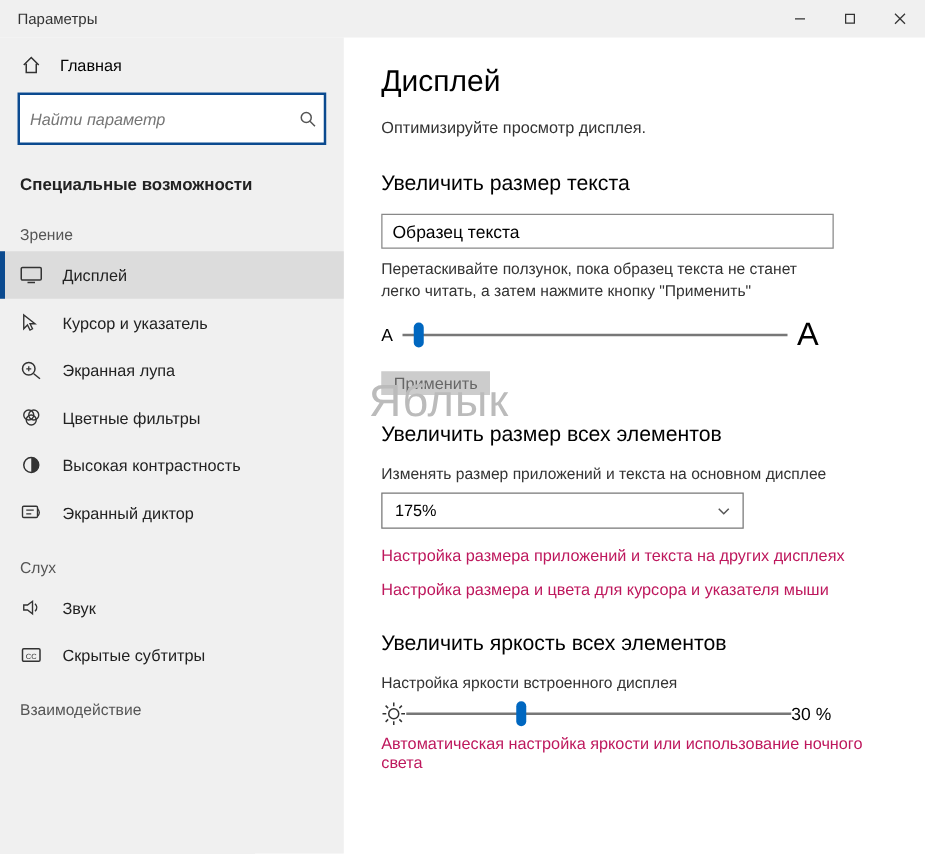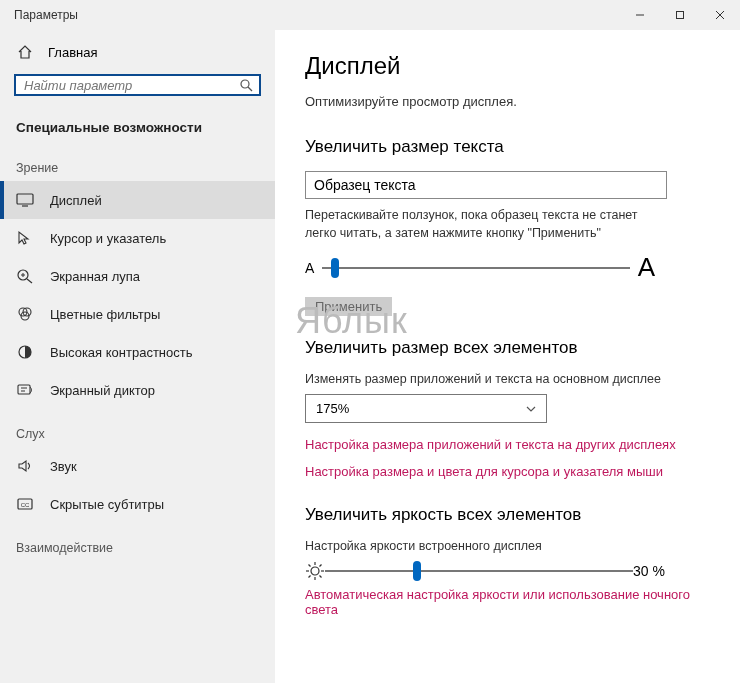--- a/index.html
+++ b/index.html
@@ -62,21 +62,21 @@
     padding: 8px 16px;
     font-size: 13px;
   }
   .home-row .icon { width: 18px; display:flex; align-items:center; justify-content:center; }
   .search-wrap {
     padding: 6px 14px 12px 14px;
   }
   .search-box {
     border: 2px solid #0b4a8f;
     background: #fff;
-    height: 22px;
+    height: 42px;
     display: flex;
     align-items: center;
     padding: 0 6px 0 8px;
   }
   .search-box input {
     border: none;
     outline: none;
     flex: 1;
     font-size: 13px;
     font-style: italic;
@@ -192,21 +192,21 @@
     pointer-events: none;
     font-weight: 300;
   }
   .sub-label {
     font-size: 12.5px;
     color: #333;
     margin-bottom: 8px;
   }
   .select-box {
     border: 1px solid #777;
-    width: 242px;
+    width: 290px;
     padding: 6px 10px;
     font-size: 13px;
     display: flex;
     align-items: center;
     justify-content: space-between;
     margin-bottom: 14px;
   }
   .select-box .chev { font-size: 10px; color: #555; }
   .link {
     color: #be185d;

